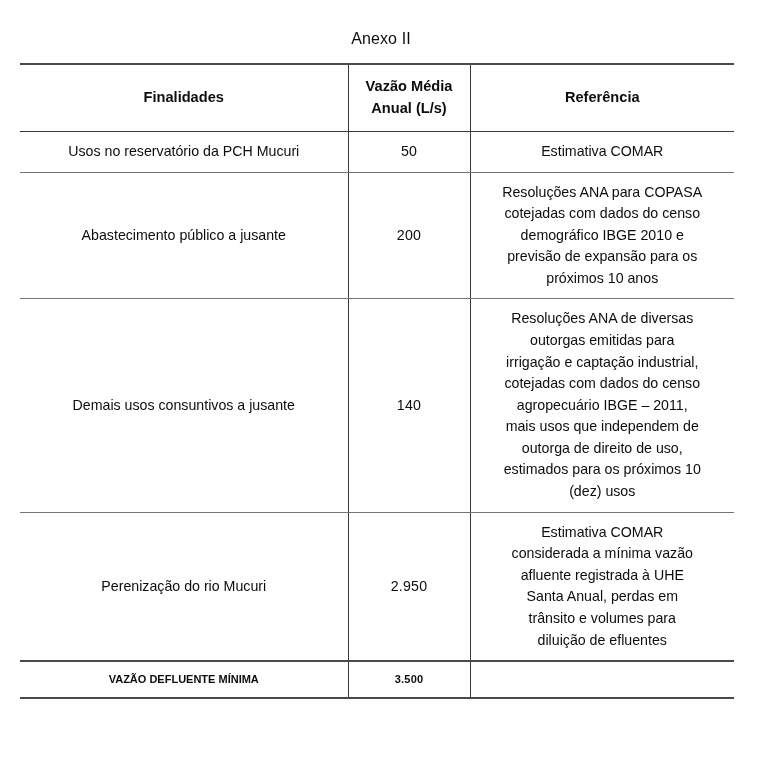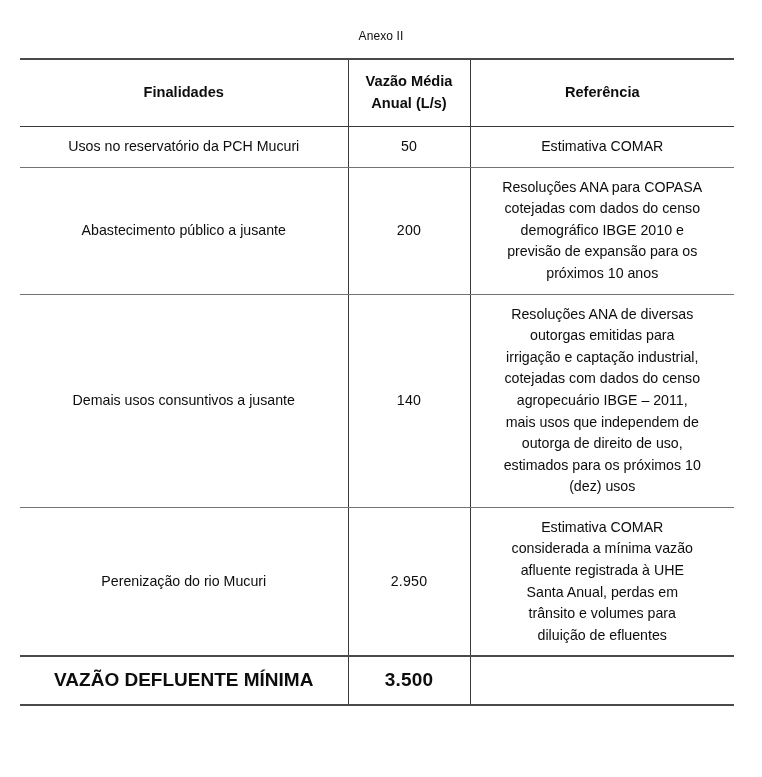--- a/index.html
+++ b/index.html
@@ -20,21 +20,21 @@
     position: relative;
     width: 762px;
     height: 777px;
     box-sizing: border-box;
     padding: 0 20px;
   }
 
   
   .annex-title {
     text-align: center;
-    font-size: 12px;
+    font-size: 16px;
     font-weight: 400;
     letter-spacing: 0.1px;
     padding-top: 29px;
     line-height: 1.2;
   }
 
   .table-caption {
     text-align: center;
     font-size: 14.3px;
     font-weight: 400;
@@ -87,21 +87,21 @@
   .flow-table tbody td {
     border-bottom: 1px solid #737373;
     padding-top: 9px;
     padding-bottom: 9px;
   }
 
   .flow-table tbody tr:last-child td {
     border-bottom: 2px solid #4a4a4a;
     border-top: 2px solid #4a4a4a;
     font-weight: 700;
-    font-size: 19px;
+    font-size: 11px;
   }
 
   .r-tall td { padding-top: 11px; padding-bottom: 11px; }
 
   .ref-cell { line-height: 1.56; }
   .ref-cell .ln { display: block; }
 
   .flow-cell { letter-spacing: 0.2px; }
   .empty-cell { height: 1px; }
 </style>

